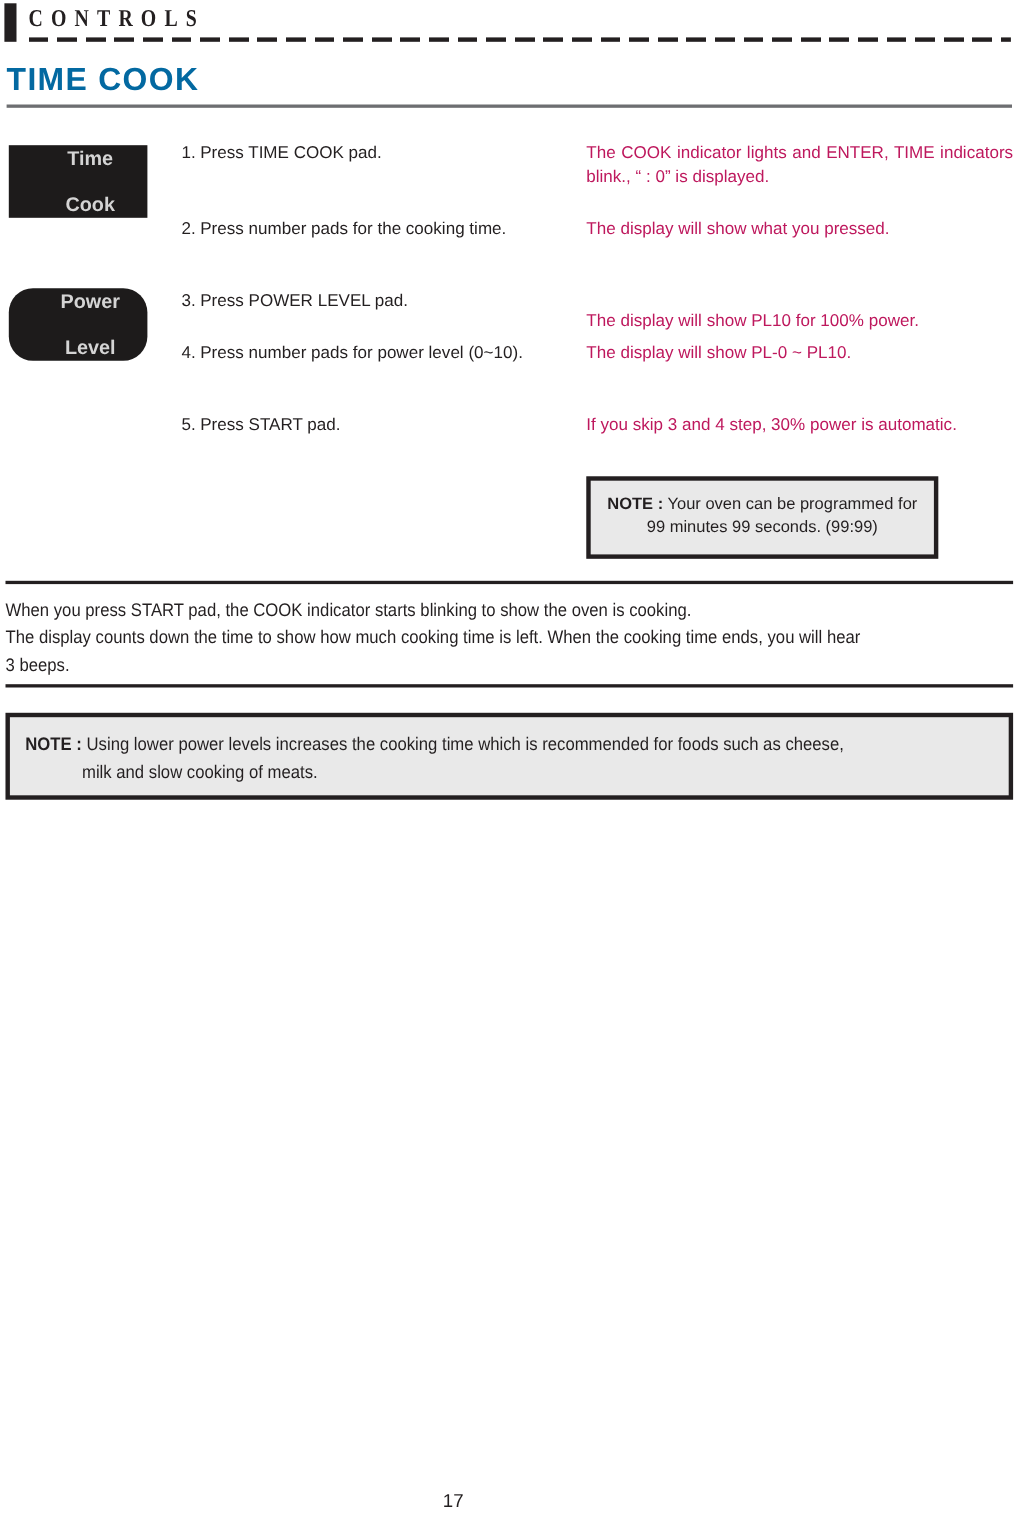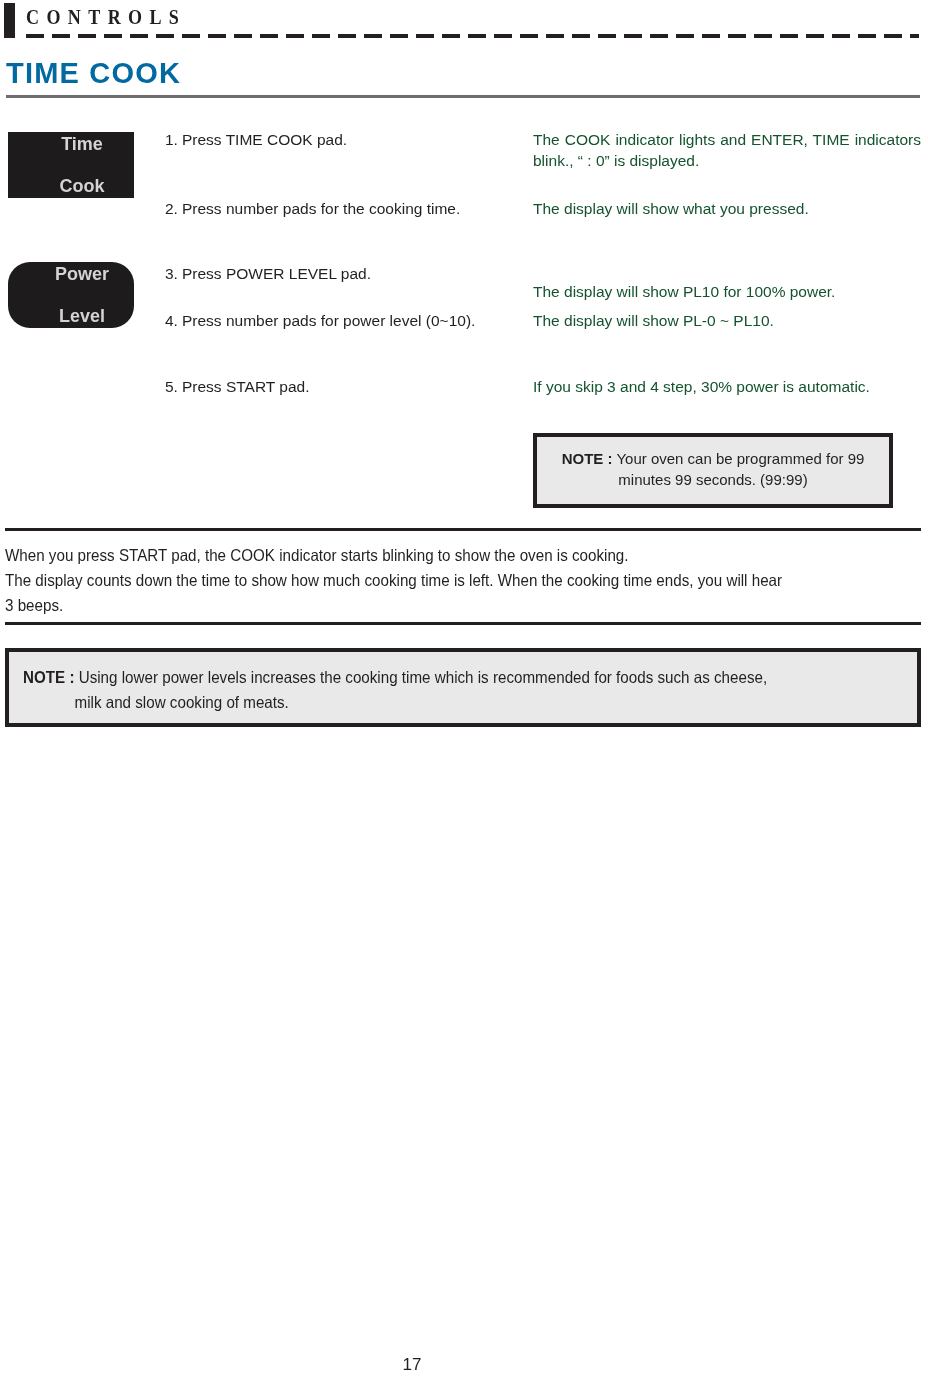--- a/index.html
+++ b/index.html
@@ -110,21 +110,21 @@
   .step-left .txt {
     display: block;
     padding-left: 17px;
   }
   .step-right {
     position: absolute;
     left: 533px;
     width: 388px;
     font-size: 15.5px;
     line-height: 21px;
-    color: #14532d;
+    color: #be185d;
   }
   .justify-first {
     text-align: justify;
   }
 
   #step1-left  { top: 129px; }
   #step1-right { top: 129px; }
   #step2-left  { top: 198px; }
   #step2-right { top: 198px; }
   #step3-left  { top: 263px; }
@@ -136,21 +136,21 @@
 
   
   .note-box {
     position: absolute;
     background: #e9e9e9;
     border: 4px solid #231f20;
     box-sizing: border-box;
   }
   #note-box-top {
     left: 533px; top: 433px;
-    width: 360px; height: 75px;
+    width: 320px; height: 75px;
     padding: 11px 12px 0 12px;
   }
   #note-box-top .note-body {
     font-size: 15px;
     line-height: 21px;
     text-align: center;
     text-indent: 0;
   }
   #note-box-bottom {
     left: 5px; top: 648px;

